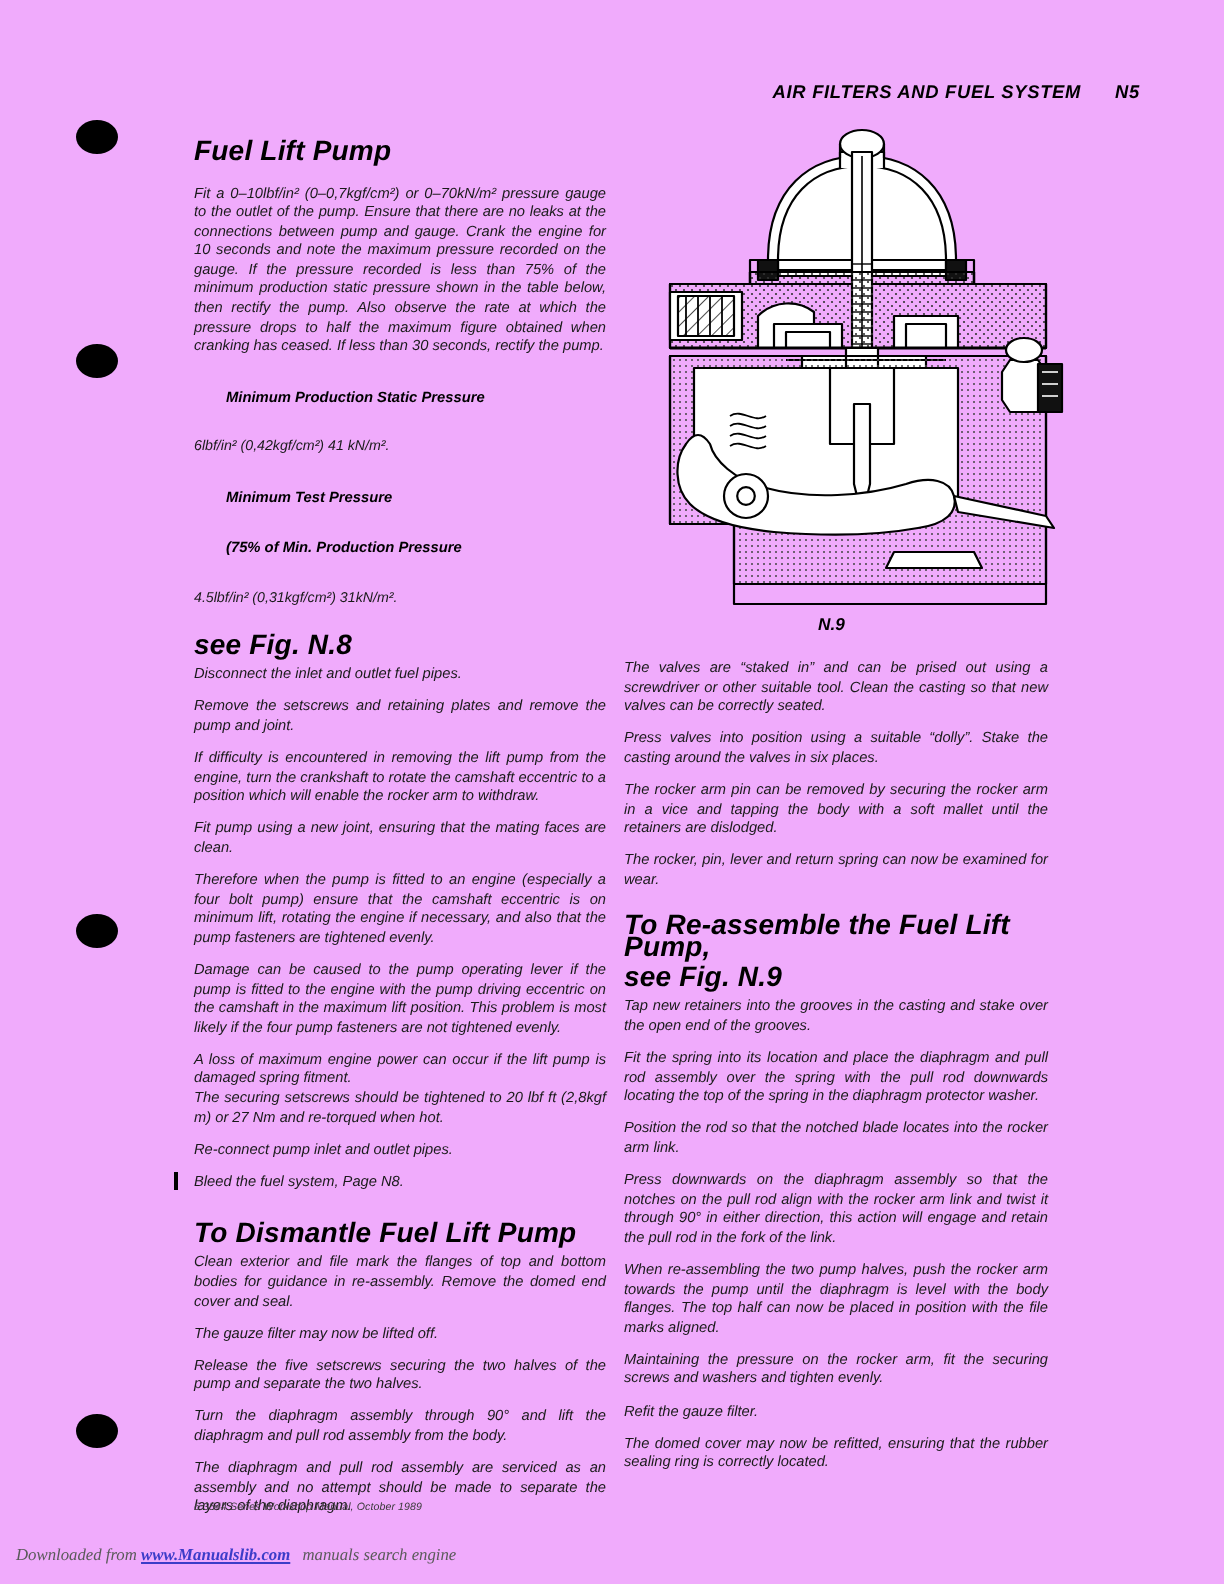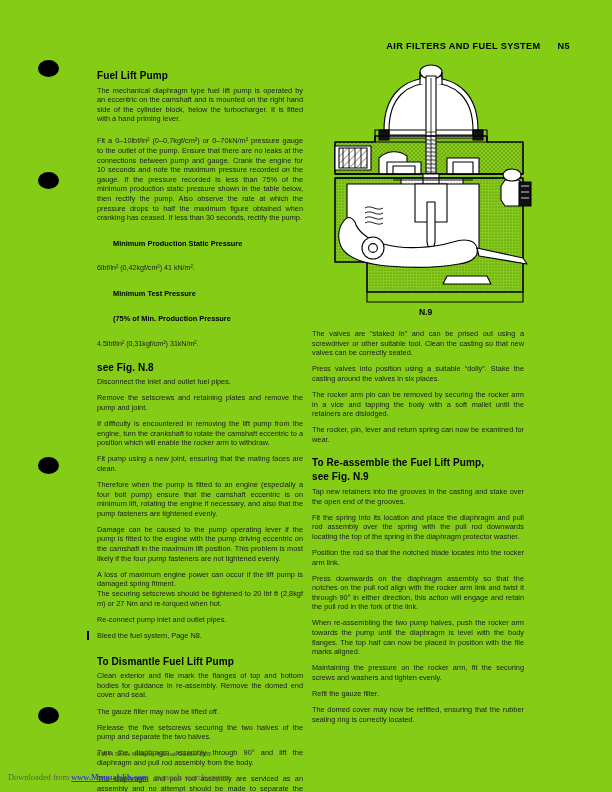--- a/index.html
+++ b/index.html
@@ -9,21 +9,22 @@
   body {
     width: 612px; height: 792px;
     position: relative;
     font-family: "Liberation Sans", sans-serif;
     color: #111111;
     overflow: hidden;
   }
   .page {
     position: absolute;
     inset: 0;
-    background: #84cc16;
+    background: #f0abfc;
+    font-style: italic;
   }
 
   
   .hole {
     position: absolute;
     left: 38px;
     width: 21px; height: 17px;
     background: #000;
     border-radius: 50%;
   }
@@ -44,21 +45,21 @@
   
   .col {
     position: absolute;
     top: 70px;
     width: 206px;
   }
   .col-left  { left: 97px; }
   .col-right { left: 312px; top: 329px; width: 212px; }
 
   h2.sec {
-    font-size: 10px;
+    font-size: 14px;
     font-weight: bold;
     margin: 0 0 4px 0;
     line-height: 11.5px;
     letter-spacing: 0.1px;
     color: #000;
   }
   h2.sec.tight { margin-bottom: 3px; }
   h3.sub {
     font-size: 7.4px;
     font-weight: bold;
@@ -100,21 +101,21 @@
   .figure {
     position: absolute;
     left: 327px;
     top: 62px;
     width: 212px;
     height: 252px;
   }
   .figure svg { display: block; }
   .fig-label {
     position: absolute;
-    left: 92px;
+    left: 82px;
     bottom: -3px;
     font-size: 8.6px;
     font-weight: bold;
     color: #000;
   }
 
   
   .manual-ref {
     position: absolute;
     left: 97px;
@@ -273,21 +274,20 @@
 
         <path d="M40 230 L40 240 L196 240 L196 230" fill="none"></path>
       </g>
     </svg>
     <div class="fig-label">N.9</div>
   </div>
 
   <div class="col col-left">
 
     <h2 class="sec">Fuel Lift Pump</h2>
-    <p class="body">The mechanical diaphragm type fuel lift pump is operated by an eccentric on the camshaft and is mounted on the right hand side of the cylinder block, below the turbocharger. It is fitted with a hand priming lever.</p>
 
     <div class="gap-s"></div>
 
     <p class="body">Fit a 0–10lbf/in² (0–0,7kgf/cm²) or 0–70kN/m² pressure gauge to the outlet of the pump. Ensure that there are no leaks at the connections between pump and gauge. Crank the engine for 10 seconds and note the maximum pressure recorded on the gauge. If the pressure recorded is less than 75% of the minimum production static pressure shown in the table below, then rectify the pump. Also observe the rate at which the pressure drops to half the maximum figure obtained when cranking has ceased. If less than 30 seconds, rectify the pump.</p>
 
     <h3 class="sub">Minimum Production Static Pressure</h3>
     <p class="spec">6lbf/in² (0,42kgf/cm²) 41 kN/m².</p>
 
     <h3 class="sub">Minimum Test Pressure</h3>
     <h3 class="sub">(75% of Min. Production Pressure</h3>

